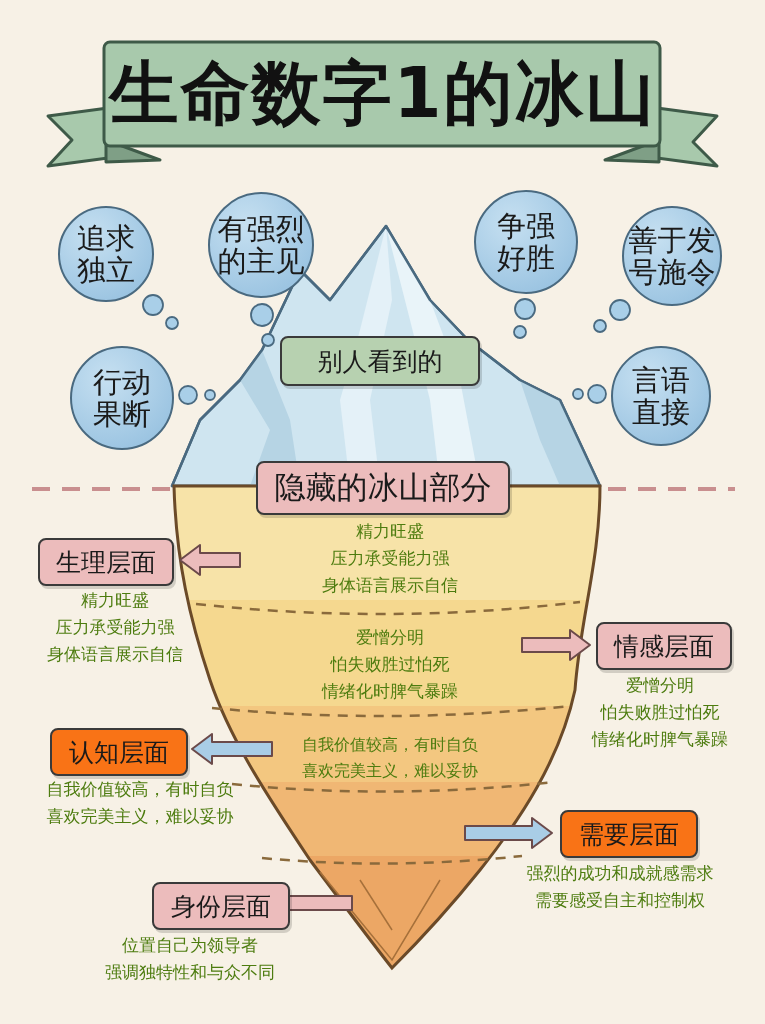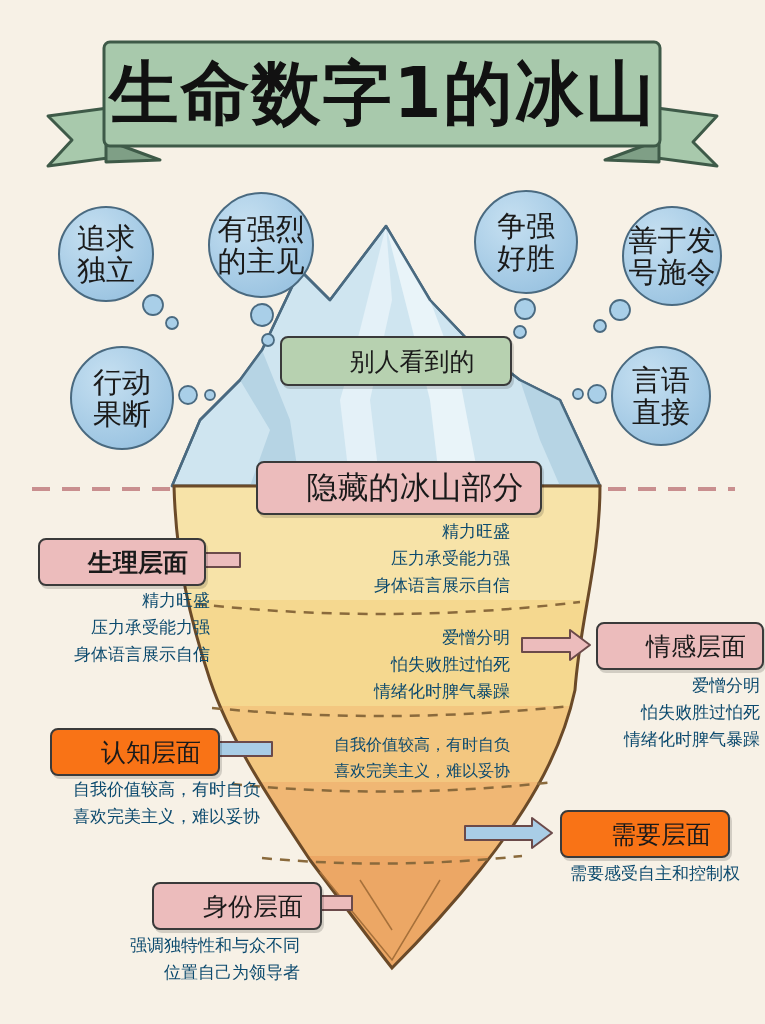--- a/index.html
+++ b/index.html
@@ -1,24 +1,24 @@
 <!DOCTYPE html>
 <html><head>
 <meta charset="utf-8">
 <style>
   html,body{margin:0;padding:0;}
   body{width:765px;height:1024px;background:#f7f1e6;position:relative;overflow:hidden;font-family:"DejaVu Sans","Liberation Sans",sans-serif;color:#1e1e1e;}
   svg.bg{position:absolute;left:0;top:0;}
   .title{position:absolute;left:108px;top:44px;width:550px;height:100px;display:flex;align-items:center;justify-content:center;font-size:69px;font-weight:bold;letter-spacing:2px;color:#111;}
   .bubble{position:absolute;border-radius:50%;display:flex;align-items:center;justify-content:center;text-align:center;font-size:29px;line-height:32px;color:#1a1a1a;white-space:pre-line;}
-  .tag{position:absolute;border:2px solid #3a3a3a;border-radius:8px;display:flex;align-items:center;justify-content:center;font-size:25px;color:#1a1a1a;box-shadow:2px 3px 0 rgba(0,0,0,0.15);padding-left:32px;}
+  .tag{position:absolute;border:2px solid #3a3a3a;border-radius:8px;display:flex;align-items:center;justify-content:center;font-size:25px;color:#1a1a1a;box-shadow:2px 3px 0 rgba(0,0,0,0.15);}
   .tag.pink{background:#ecbcbc;}
   .tag.blue{background:#f97316;}
   .tag.green{background:#b7d1b0;}
-  .txt{position:absolute;text-align:right;font-size:17px;line-height:27px;color:#0c4a6e;font-family:Liberation Serif, serif;}
+  .txt{position:absolute;text-align:center;font-size:17px;line-height:27px;color:#4d7c0f;font-family:Liberation Serif, serif;}
   .txt div{white-space:nowrap;}
 </style>
 </head>
 <body>
 
 <svg class="bg" width="765" height="1024" viewBox="0 0 765 1024">
 
   <g stroke="#3e5a48" stroke-width="3" stroke-linejoin="round">
     <polygon points="48,116 108,108 108,158 48,166 72,140" fill="#a8c9ac"></polygon>
     <polygon points="717,72 657,64 657,114 717,122 693,98" fill="#a8c9ac" transform="translate(0,44)"></polygon>
@@ -127,21 +127,21 @@
 <div class="txt" style="left:270px;top:624px;width:240px;">
   <div>爱憎分明</div>
   <div>怕失败胜过怕死</div>
   <div>情绪化时脾气暴躁</div>
 </div>
 <div class="txt" style="left:270px;top:732px;width:240px;font-size:16px;line-height:26px;">
   <div>自我价值较高，有时自负</div>
   <div>喜欢完美主义，难以妥协</div>
 </div>
 
-<div class="tag pink" style="left:38px;top:538px;width:132px;height:44px;font-weight:bold;">生理层面</div>
+<div class="tag pink" style="left:38px;top:538px;width:132px;height:44px;">生理层面</div>
 <div class="txt" style="left:20px;top:587px;width:190px;">
   <div>精力旺盛</div>
   <div>压力承受能力强</div>
   <div>身体语言展示自信</div>
 </div>
 
 <div class="tag pink" style="left:596px;top:622px;width:132px;height:44px;">情感层面</div>
 <div class="txt" style="left:560px;top:672px;width:200px;">
   <div>爱憎分明</div>
   <div>怕失败胜过怕死</div>
@@ -149,20 +149,21 @@
 </div>
 
 <div class="tag blue" style="left:50px;top:728px;width:134px;height:44px;">认知层面</div>
 <div class="txt" style="left:20px;top:776px;width:240px;">
   <div>自我价值较高，有时自负</div>
   <div>喜欢完美主义，难以妥协</div>
 </div>
 
 <div class="tag blue" style="left:560px;top:810px;width:134px;height:44px;">需要层面</div>
 <div class="txt" style="left:500px;top:860px;width:240px;">
+  <div>强烈的成功和成就感需求</div>
   <div>需要感受自主和控制权</div>
 </div>
 
 <div class="tag pink" style="left:116px;top:882px;width:134px;height:44px;margin-left:36px;">身份层面</div>
 <div class="txt" style="left:80px;top:932px;width:220px;">
+  <div>位置自己为领导者</div>
   <div>强调独特性和与众不同</div>
-  <div>位置自己为领导者</div>
 </div>
 
 </body></html>

